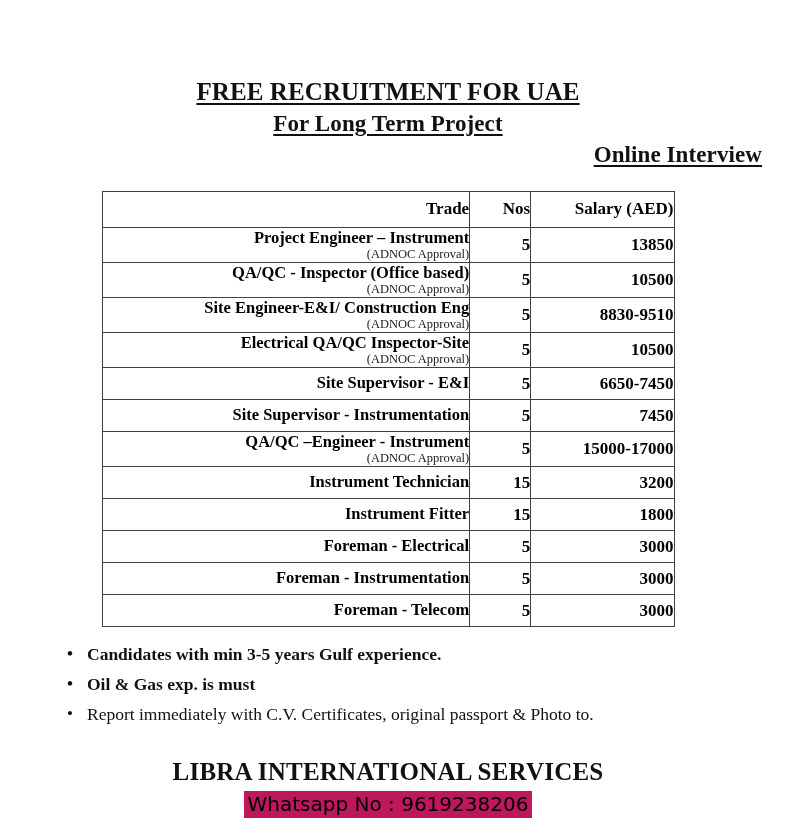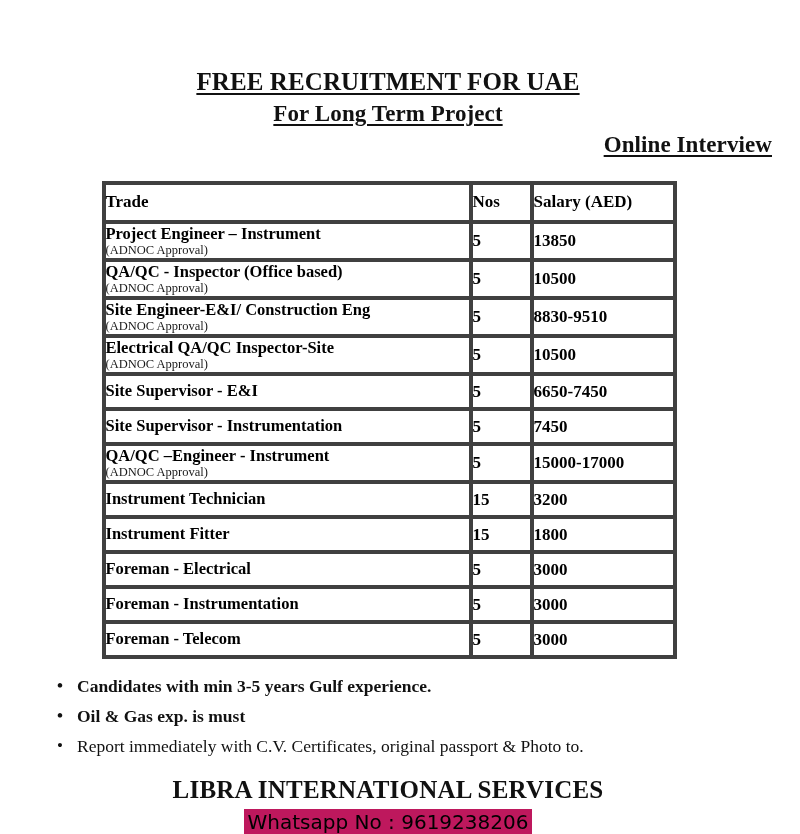--- a/index.html
+++ b/index.html
@@ -13,21 +13,21 @@
     height: 834px;
     font-family: "Liberation Serif", "DejaVu Serif", serif;
     color: #000000;
     overflow: hidden;
   }
   .page {
     position: relative;
     width: 776px;
     height: 834px;
     box-sizing: border-box;
-    padding: 4px;
+    padding: 14px;
   }
 
   
   .headings {
     padding-top: 62px;
     text-align: center;
   }
   .headings .hline {
     display: block;
     font-weight: bold;
@@ -45,22 +45,22 @@
     margin: 21px auto 0 auto;
     width: 573px;
   }
   table.jobs {
     width: 573px;
     border-collapse: collapse;
     border: 1.6px solid #3a3a3a;
     table-layout: fixed;
   }
   table.jobs td, table.jobs th {
-    border: 4px solid #404040;
-    text-align: left;
+    border: 1px solid #404040;
+    text-align: right;
     vertical-align: middle;
     padding: 0;
   }
   table.jobs th {
     font-size: 17px;
     font-weight: bold;
     height: 30px;
     padding: 2px 0 3px 0;
   }
   .col-trade { width: 367px; }
@@ -111,21 +111,21 @@
     top: 0;
     font-size: 17px;
     line-height: 30px;
   }
   ul.notes li.bold { font-weight: bold; }
   ul.notes li.regular { font-weight: normal; }
 
   
   .footer {
     text-align: center;
-    margin-top: 14px;
+    margin-top: 28px;
   }
   .company {
     font-size: 25px;
     font-weight: bold;
     line-height: 30px;
     letter-spacing: 0.2px;
     color: #111111;
   }
   .whatsapp-line {
     margin-top: 3px;

